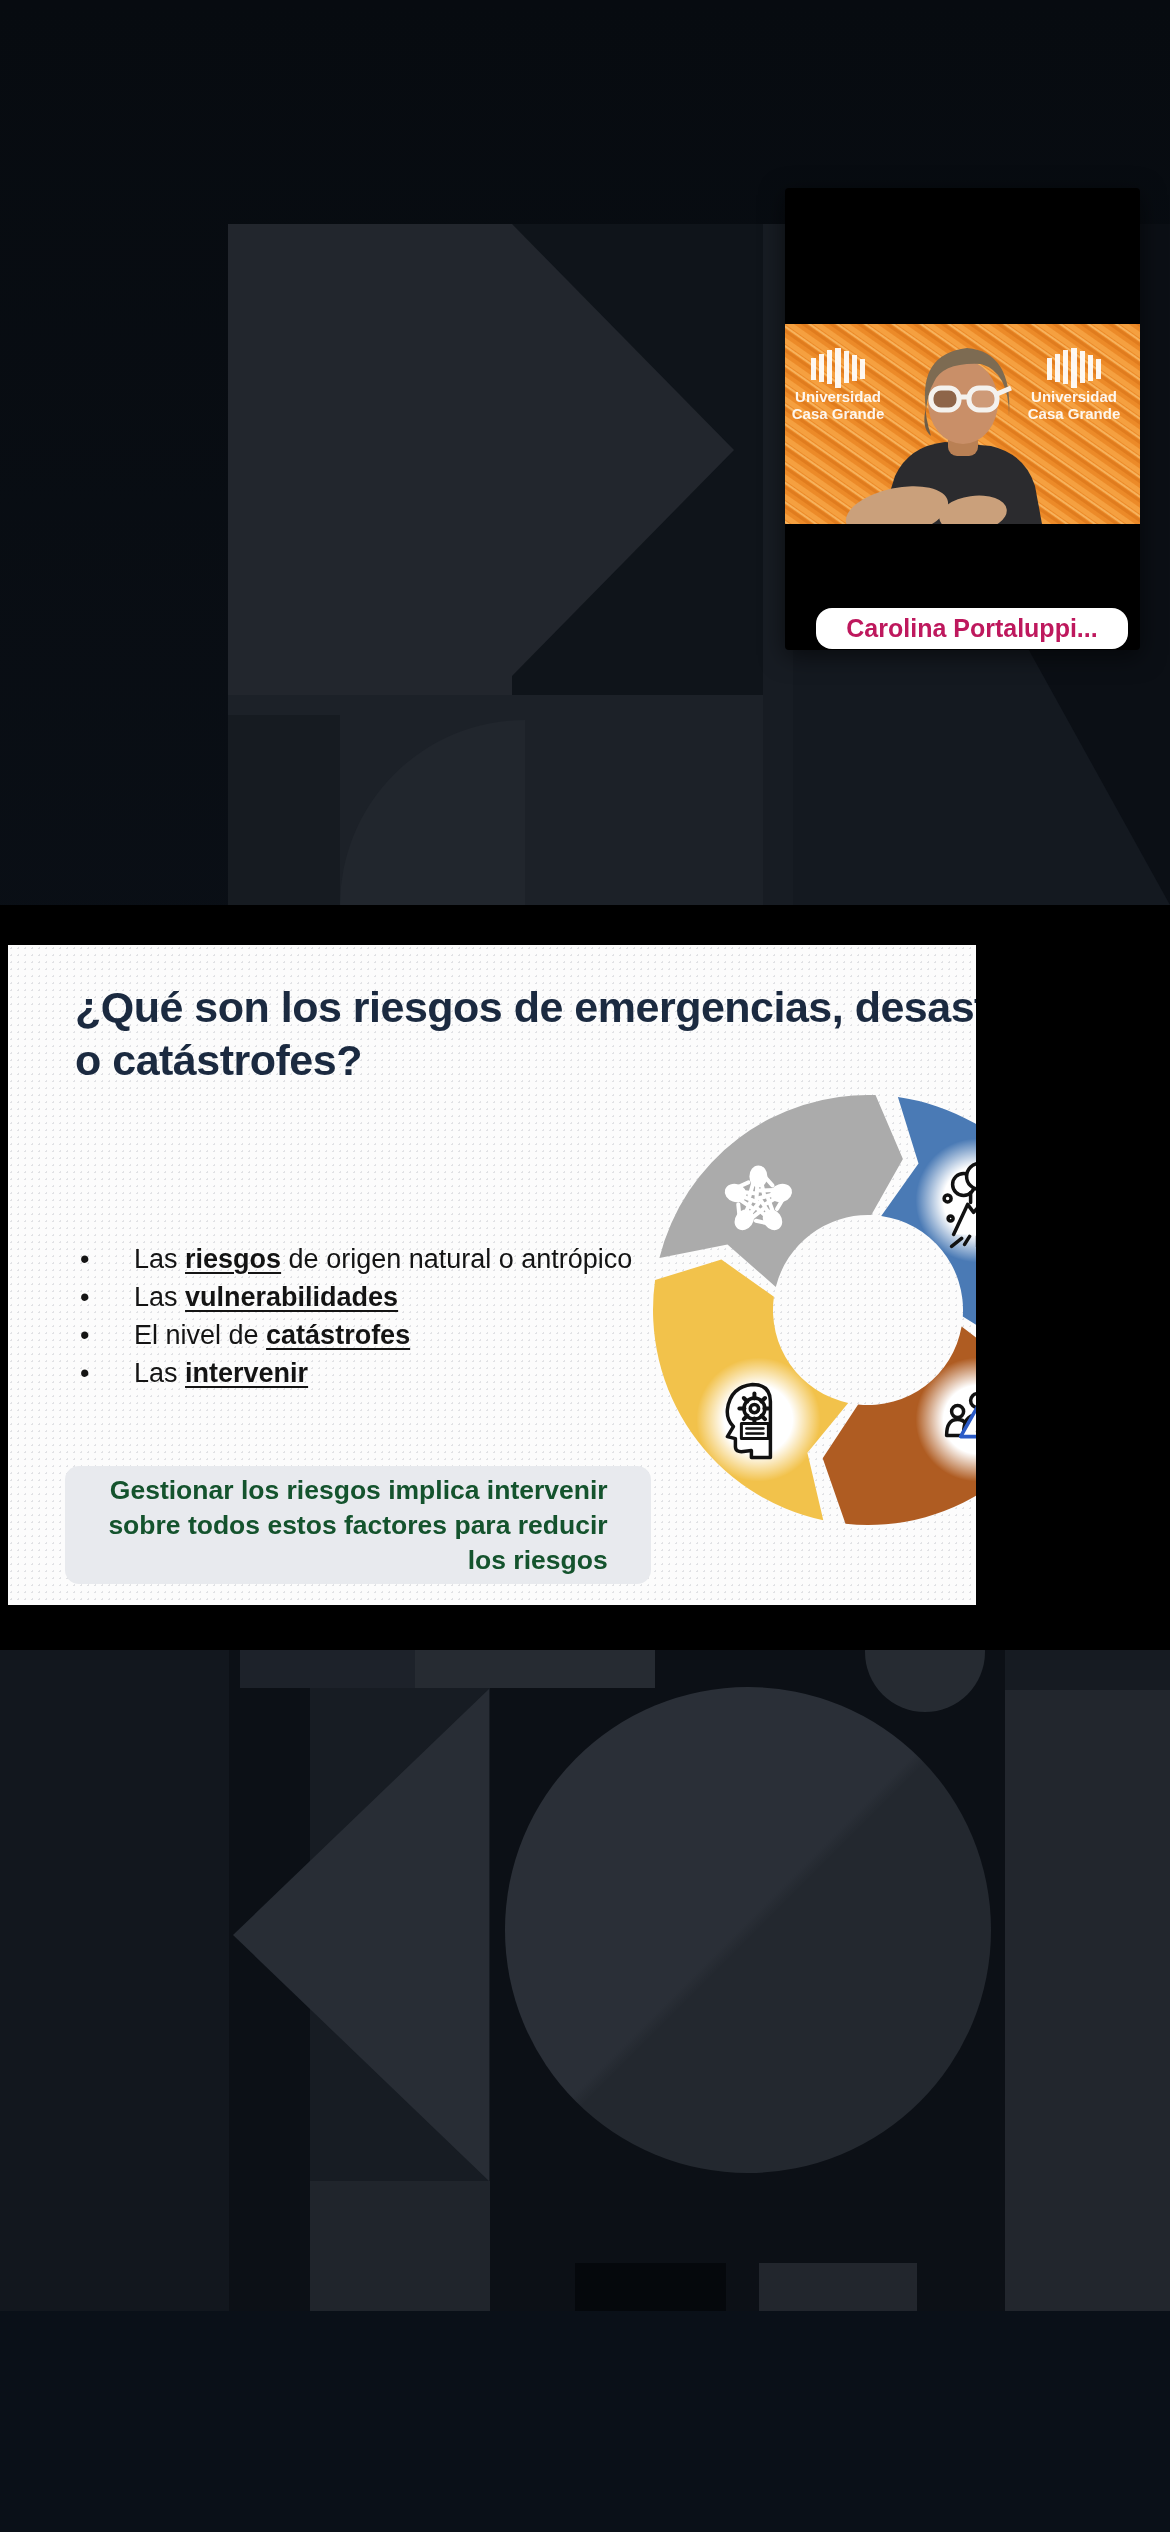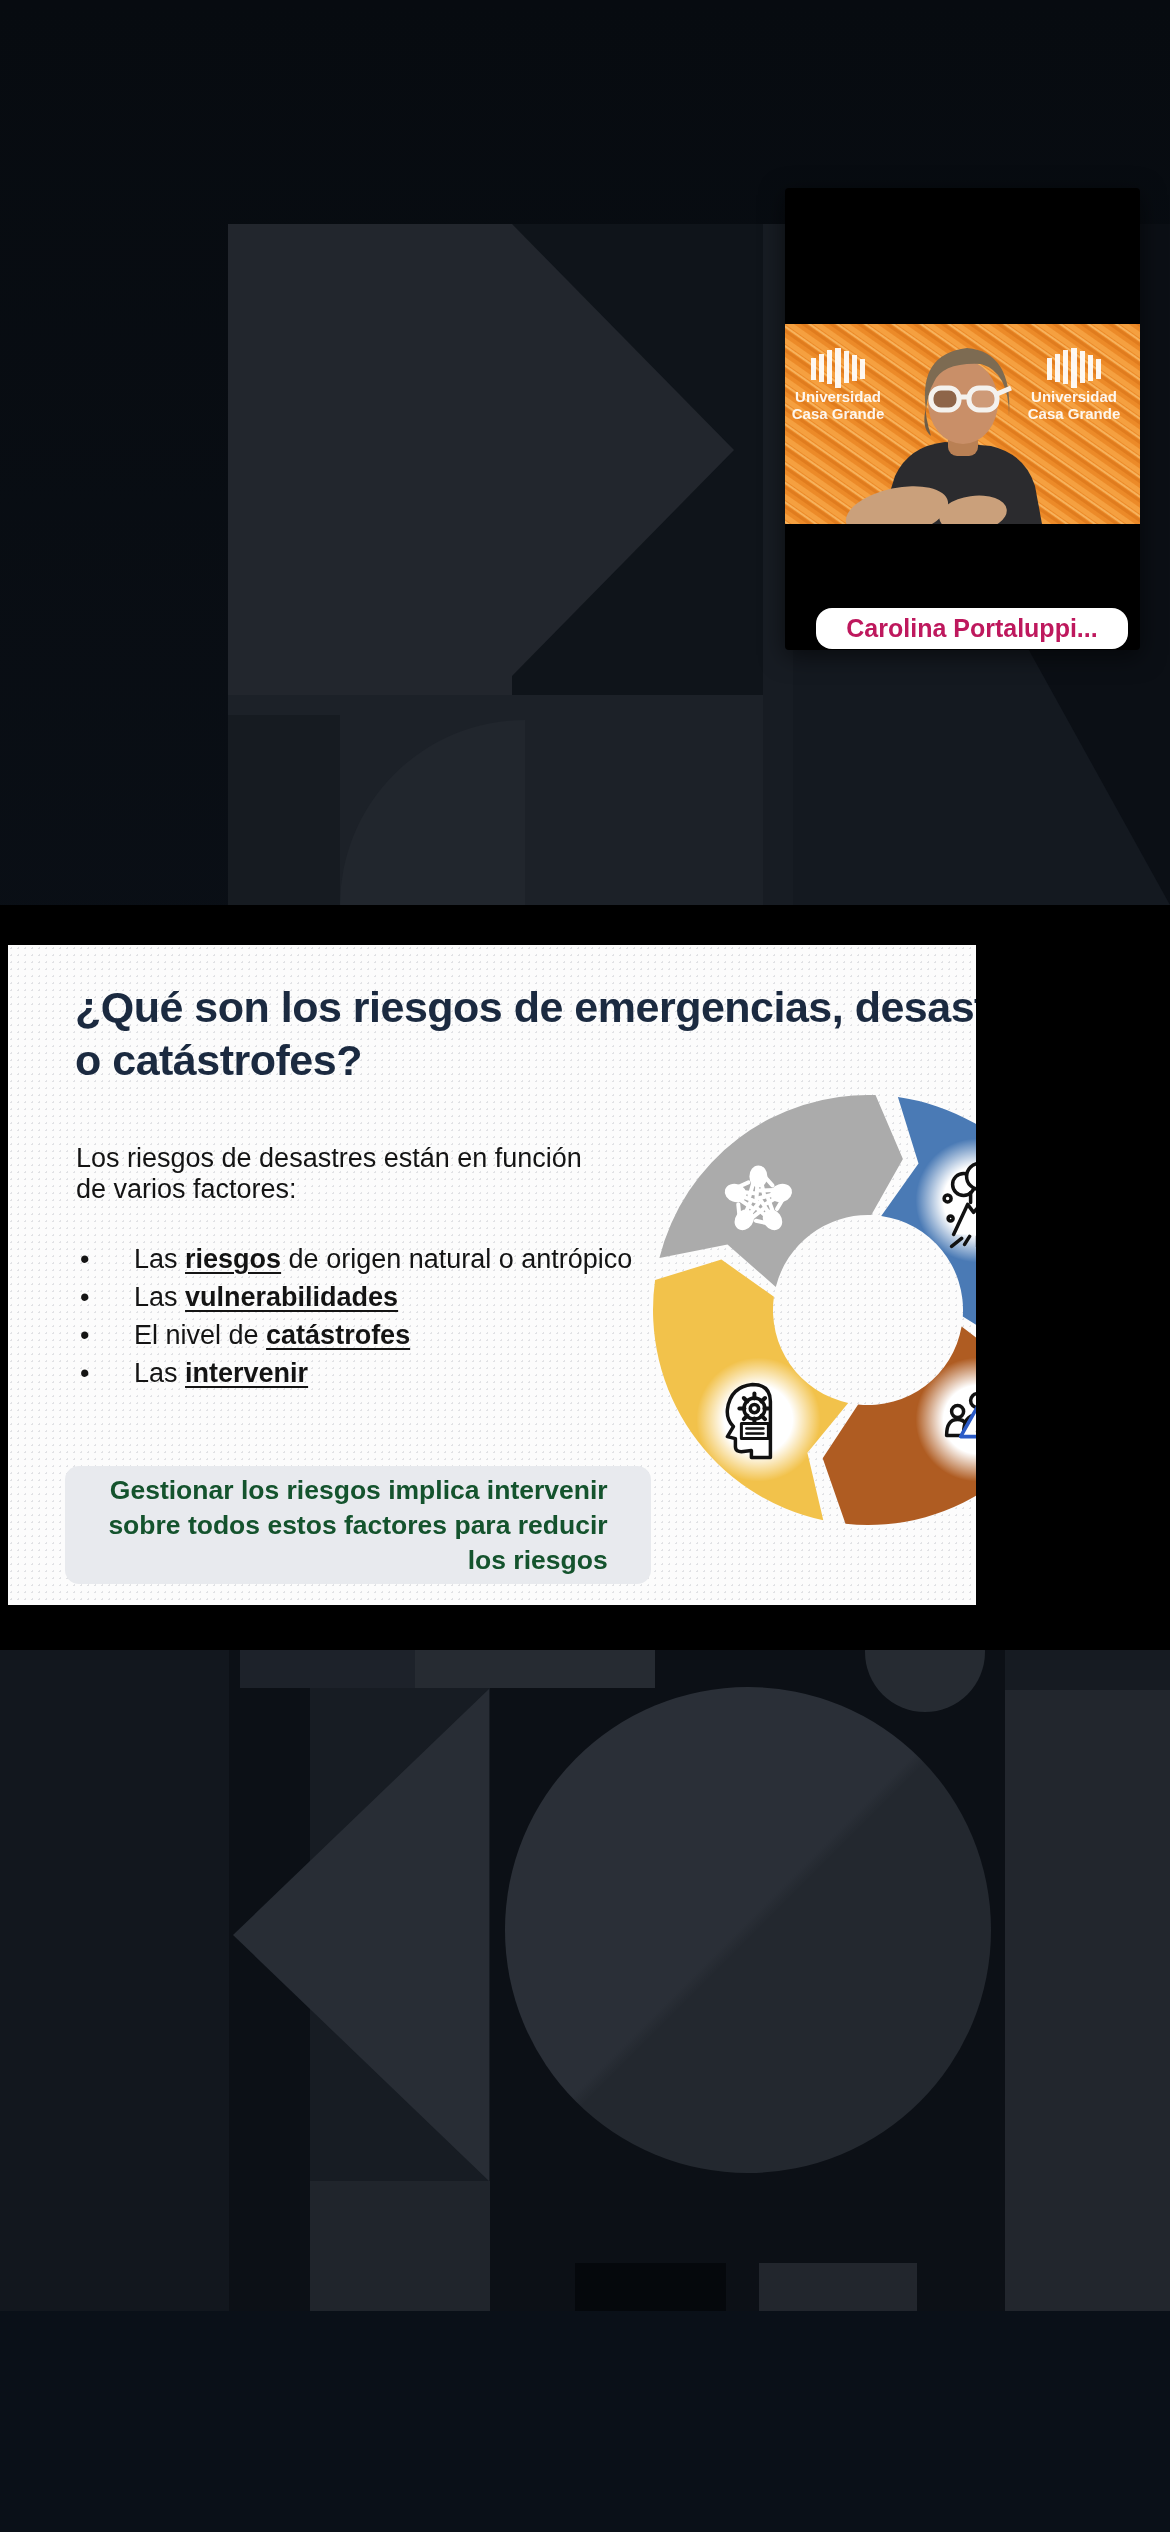--- a/index.html
+++ b/index.html
@@ -142,22 +142,20 @@
     </svg>
     <div class="name-pill">
       <span>Carolina Portaluppi...</span>
     </div>
   </div>
 
   <div class="abs share">
     <div class="slide">
       <div class="slide-title">¿Qué son los riesgos de emergencias, desastres
 o catástrofes?</div>
-      <div class="intro">Los riesgos de desastres están en función
-de varios factores:</div>
       <ul class="bullets" id="bullet-list">
           <li><span class="dot">•</span>Las <span class="em">riesgos</span> de origen natural o antrópico</li>
           <li><span class="dot">•</span>Las <span class="em">vulnerabilidades</span></li>
           <li><span class="dot">•</span>El nivel de <span class="em">catástrofes</span></li>
           <li><span class="dot">•</span>Las <span class="em">intervenir</span></li>
         </ul>
       <div class="note">
         <span>Gestionar los riesgos implica intervenir
 sobre todos estos factores para reducir
 los riesgos</span>

